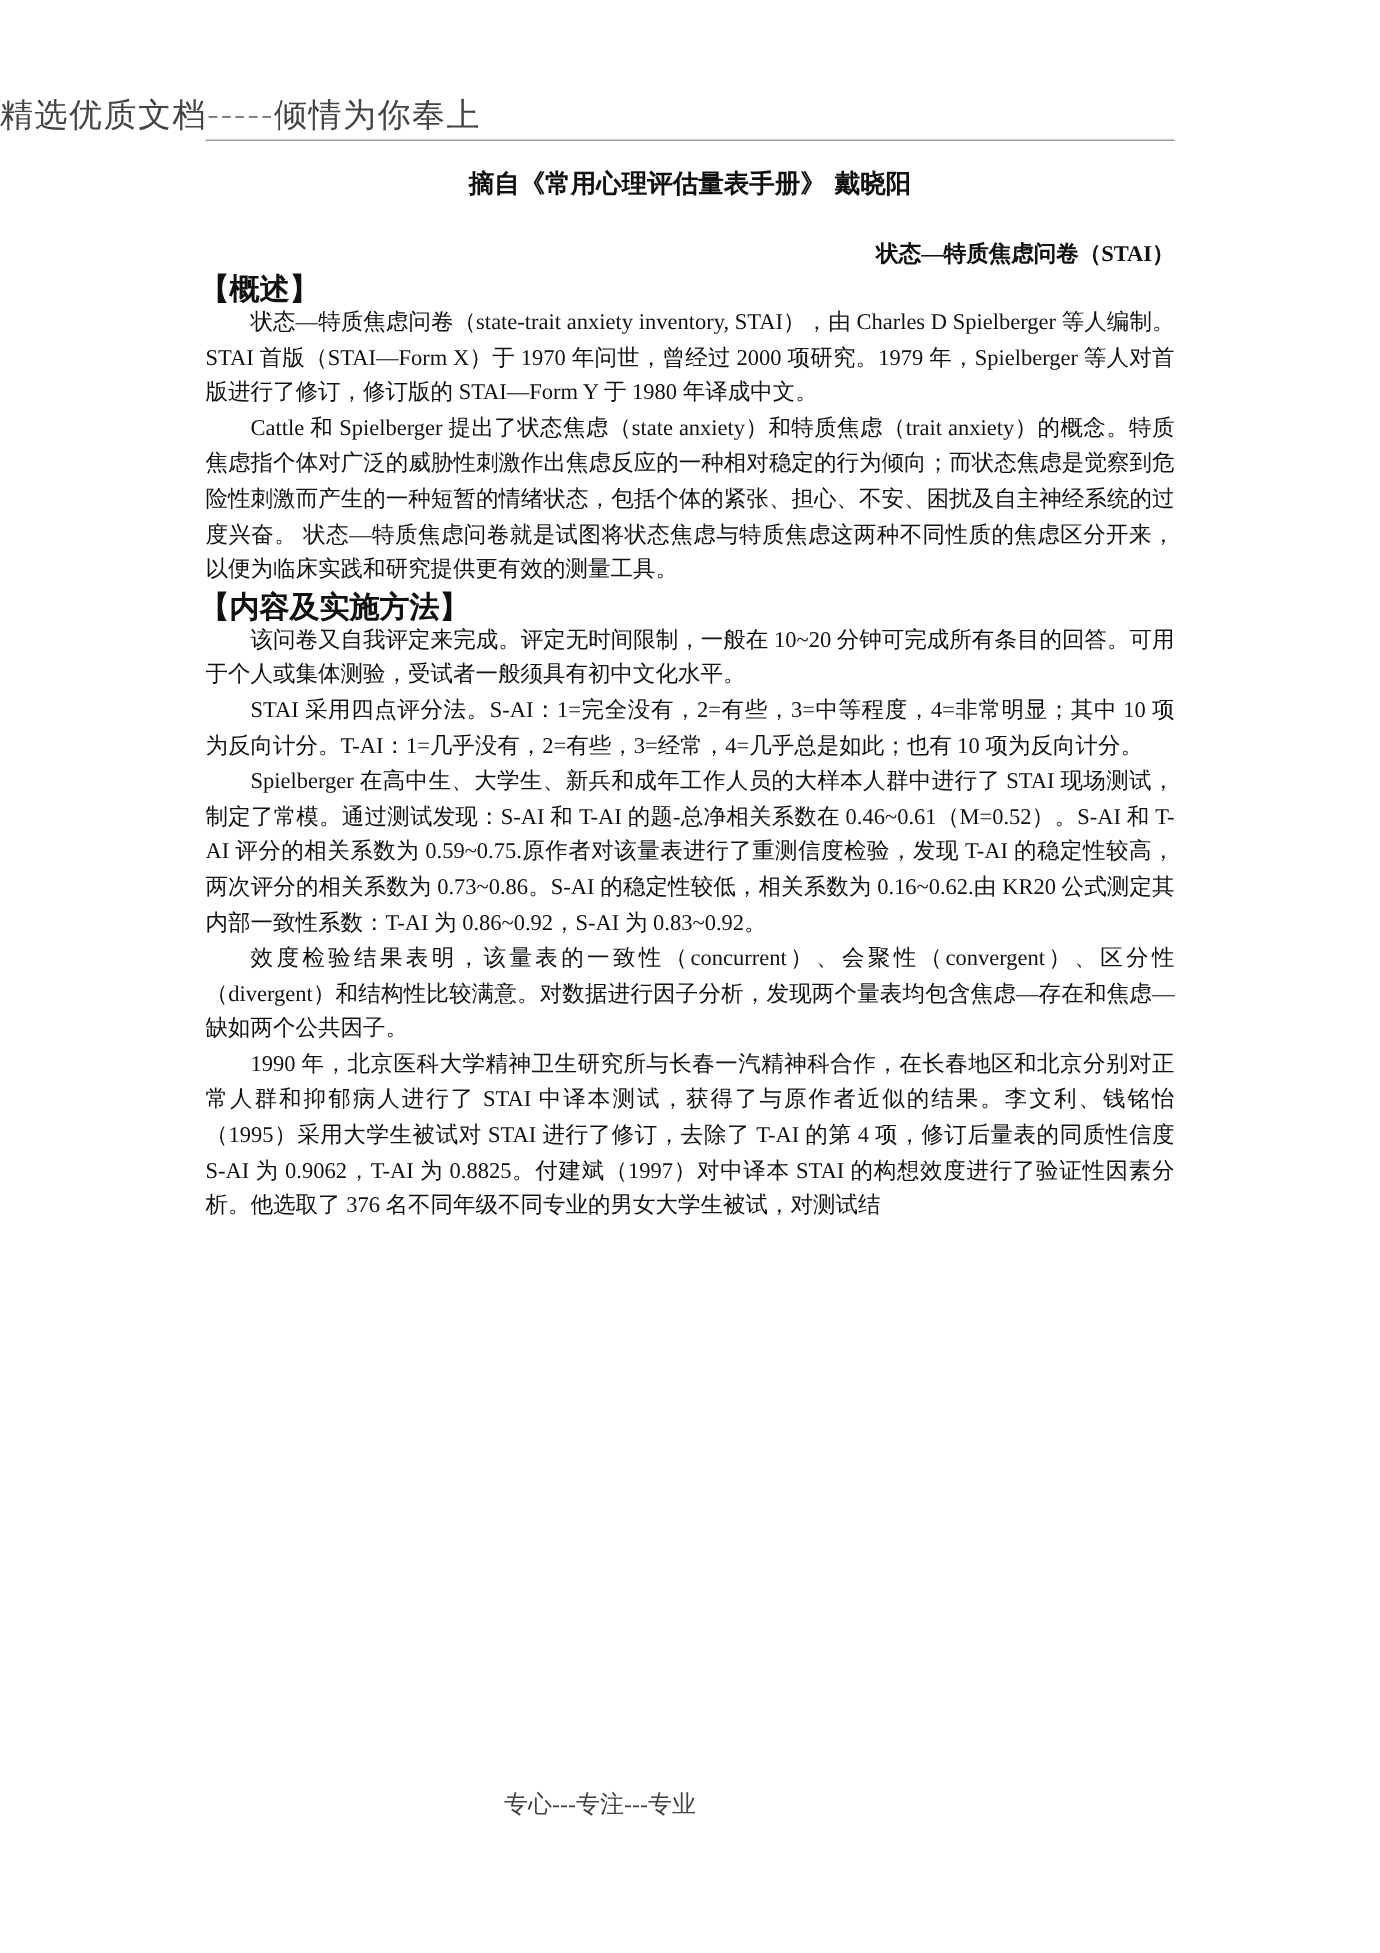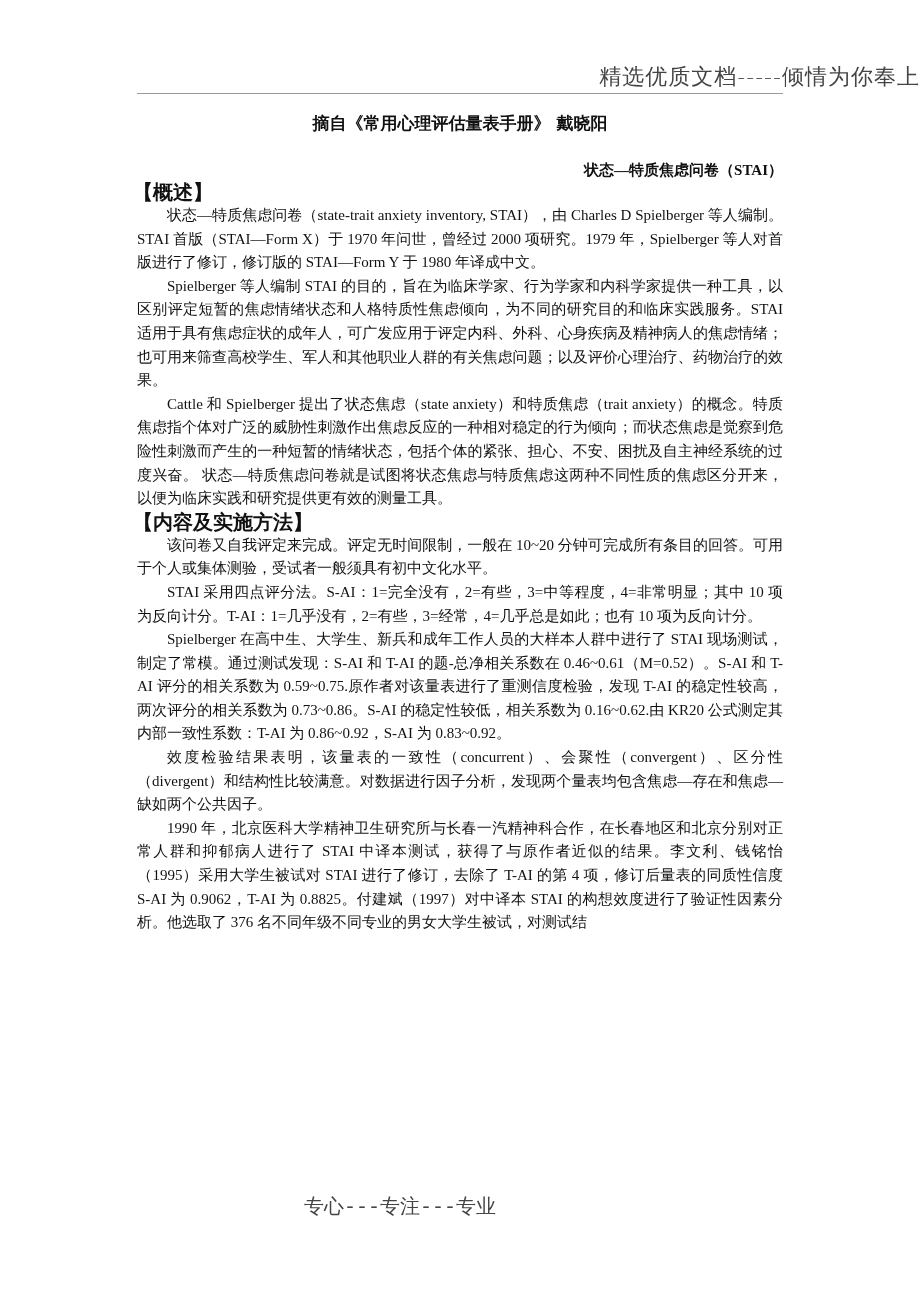--- a/index.html
+++ b/index.html
@@ -1,49 +1,48 @@
 <!DOCTYPE html>
 <html><head>
 <meta charset="utf-8">
 <style>
   html, body { margin:0; padding:0; background:#ffffff; }
   body { width:920px; height:1302px; position:relative; overflow:hidden;
          font-family:"Liberation Serif","DejaVu Serif",serif; color:#111; }
-  .page-header { position:absolute; left:0; top:62px; width:920px; text-align:right;
+  .page-header { position:absolute; left:0; top:62px; width:920px; text-align:left;
          font-family:"DejaVu Sans","Liberation Sans",sans-serif; font-size:22px; color:#444;
          letter-spacing:1px; font-weight:300; }
   .header-rule { position:absolute; left:137px; top:93px; width:646px; height:0;
          border-top:1.5px solid #9a9a9a; }
   .content { position:absolute; left:137px; top:112px; width:646px; }
   .source { text-align:center; font-weight:bold; font-size:17px; line-height:22px;
          font-family:"DejaVu Sans","Liberation Sans",sans-serif; margin:0; height:22px; }
   .doc-title { text-align:right; font-weight:bold; font-size:15px; line-height:22px;
          margin:25px 0 0 0; height:22px; }
   .section-head { font-weight:bold; font-size:20px; line-height:23px; margin:0;
          font-family:"DejaVu Sans","Liberation Sans",sans-serif; margin-left:-4px; }
   p.para { margin:0; font-size:15px; line-height:23.6px; text-indent:30px;
          text-align:justify; }
   .page-footer { position:absolute; left:0; top:1193px; width:800px; text-align:center;
-         font-family:Liberation Mono, monospace; font-size:20px; color:#444;
+         font-family:Liberation Serif, serif; font-size:16px; color:#444;
          font-weight:300; }
 </style>
 </head>
 <body>
 
 <div class="page-header">精选优质文档-----倾情为你奉上</div>
 <div class="header-rule"></div>
 
 <div class="content">
   <div class="source">摘自《常用心理评估量表手册》   戴晓阳</div>
   <div class="doc-title">状态—特质焦虑问卷（STAI）</div>
 
   <div>
     <div class="section-head">【概述】</div>
     <p class="para">状态—特质焦虑问卷（state-trait anxiety inventory, STAI），由 Charles D Spielberger 等人编制。STAI 首版（STAI—Form  X）于 1970 年问世，曾经过 2000 项研究。1979 年，Spielberger 等人对首版进行了修订，修订版的 STAI—Form Y 于 1980 年译成中文。</p>
-    <p class="para">Spielberger 等人编制 STAI 的目的，旨在为临床学家、行为学家和内科学家提供一种工具，以区别评定短暂的焦虑情绪状态和人格特质性焦虑倾向，为不同的研究目的和临床实践服务。STAI 适用于具有焦虑症状的成年人，可广发应用于评定内科、外科、心身疾病及精神病人的焦虑情绪；也可用来筛查高校学生、军人和其他职业人群的有关焦虑问题；以及评价心理治疗、药物治疗的效果。</p>
     <p class="para">Cattle 和  Spielberger 提出了状态焦虑（state anxiety）和特质焦虑（trait anxiety）的概念。特质焦虑指个体对广泛的威胁性刺激作出焦虑反应的一种相对稳定的行为倾向；而状态焦虑是觉察到危险性刺激而产生的一种短暂的情绪状态，包括个体的紧张、担心、不安、困扰及自主神经系统的过度兴奋。 状态—特质焦虑问卷就是试图将状态焦虑与特质焦虑这两种不同性质的焦虑区分开来，以便为临床实践和研究提供更有效的测量工具。</p>
   </div>
 
   <div>
     <div class="section-head">【内容及实施方法】</div>
     <p class="para">该问卷又自我评定来完成。评定无时间限制，一般在 10~20 分钟可完成所有条目的回答。可用于个人或集体测验，受试者一般须具有初中文化水平。</p>
     <p class="para">STAI 采用四点评分法。S-AI：1=完全没有，2=有些，3=中等程度，4=非常明显；其中 10 项为反向计分。T-AI：1=几乎没有，2=有些，3=经常，4=几乎总是如此；也有 10 项为反向计分。</p>
   </div>
 
   <div>

